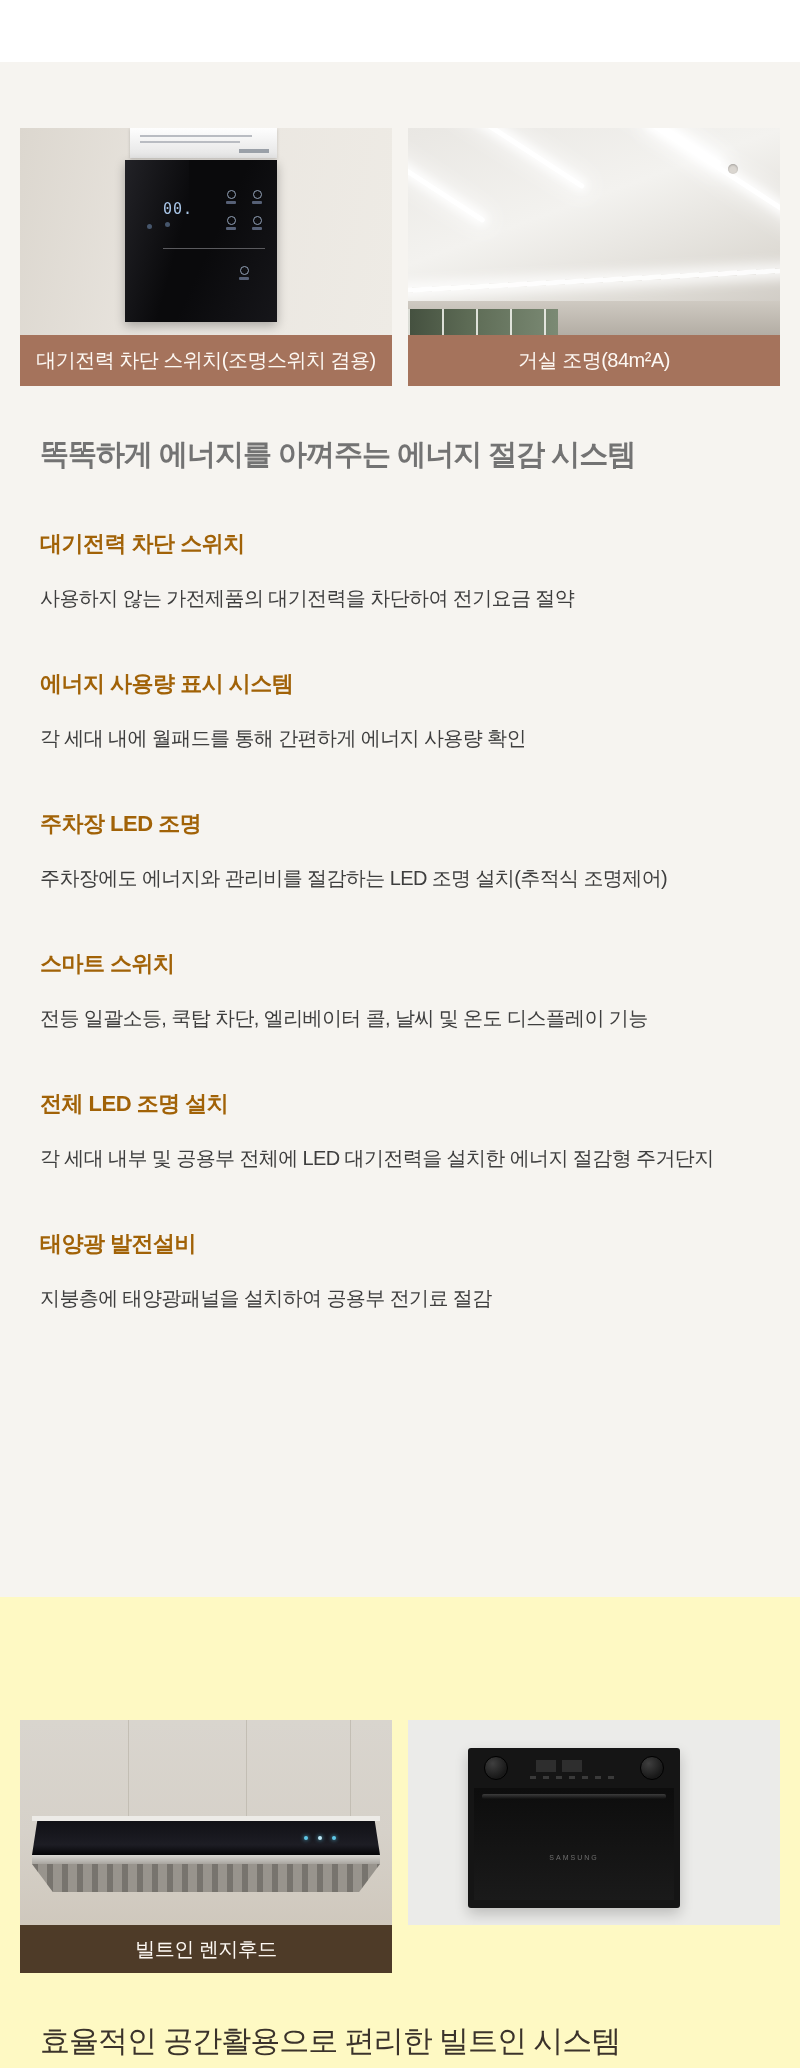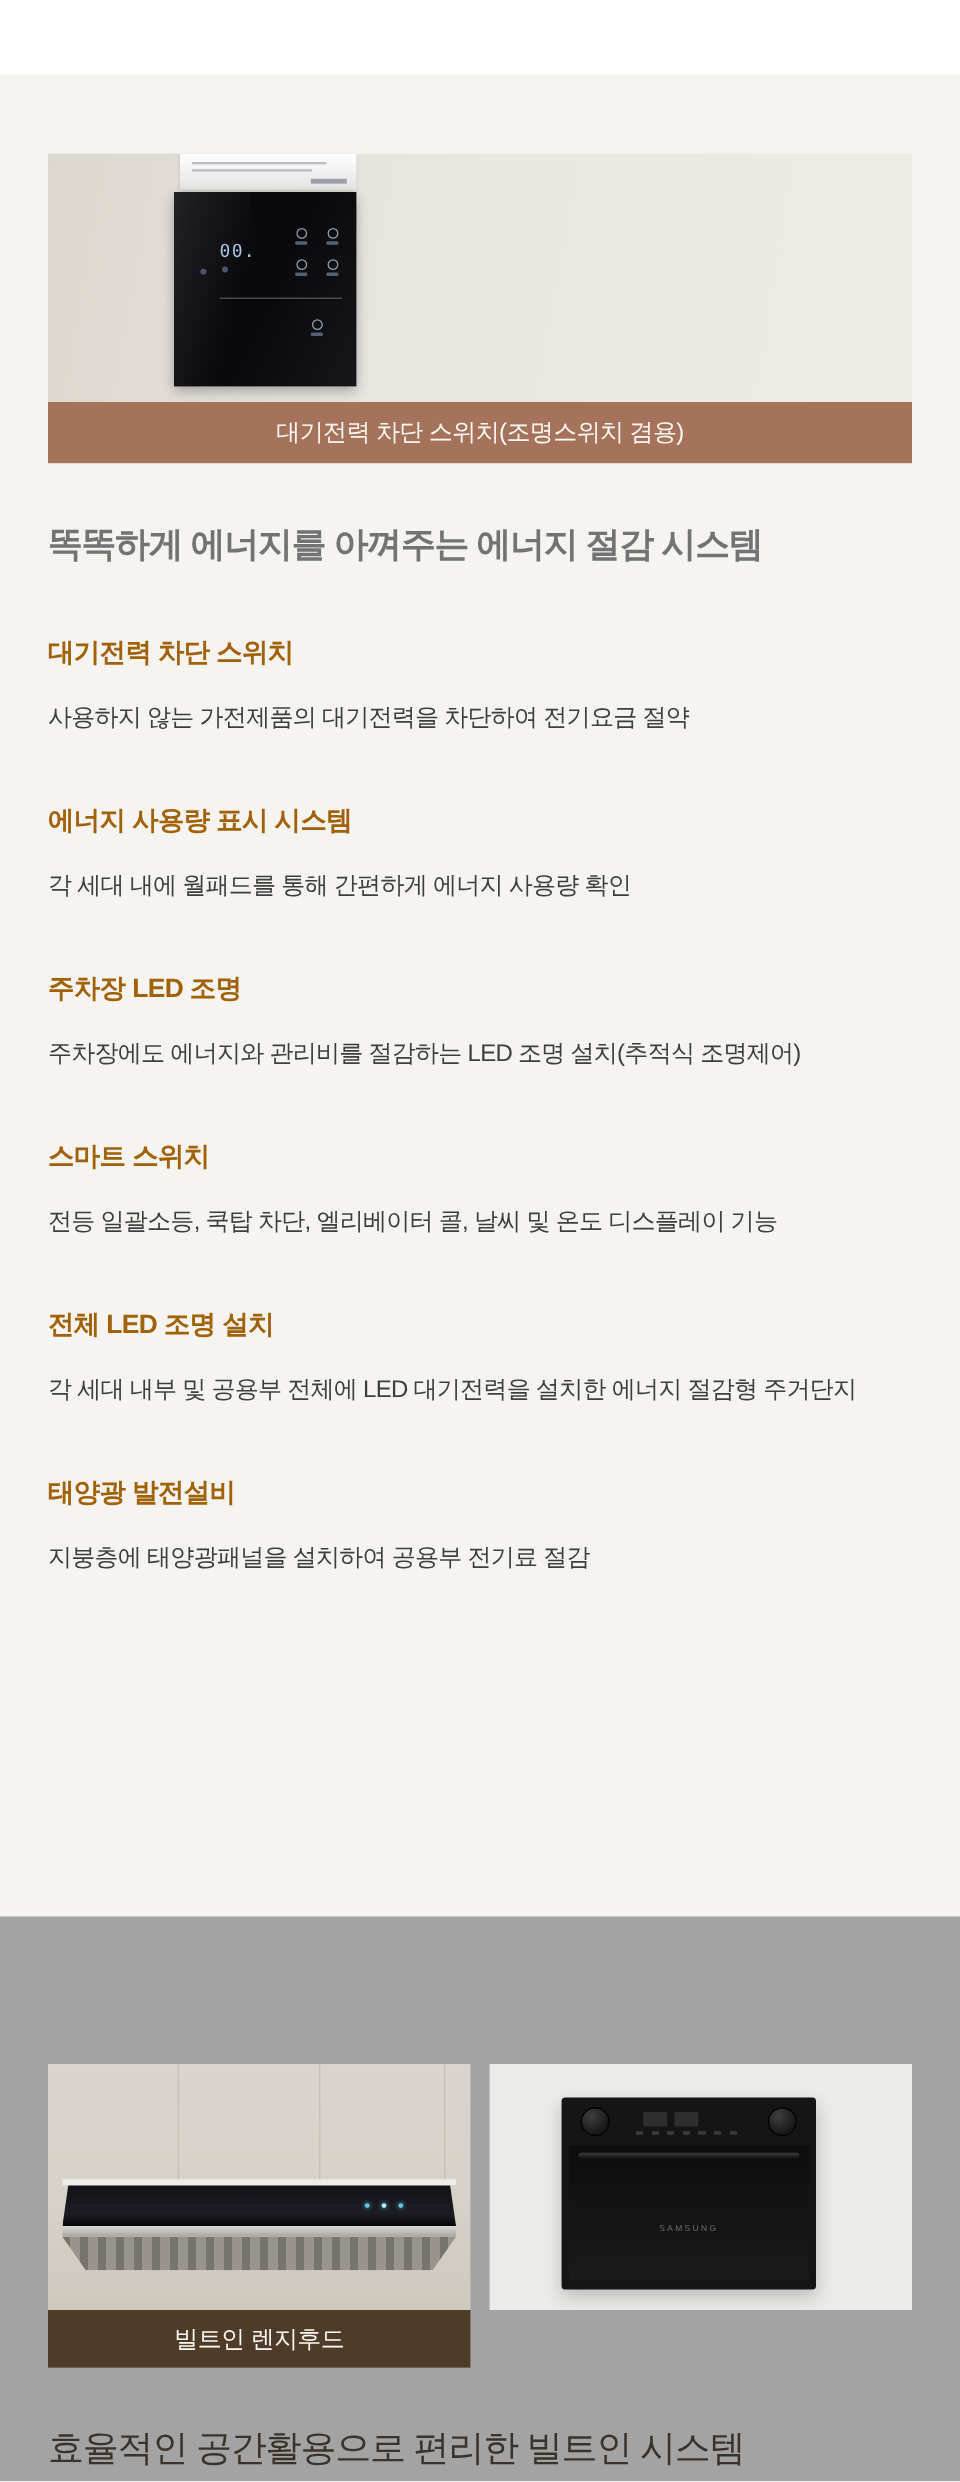--- a/index.html
+++ b/index.html
@@ -2,37 +2,37 @@
 <html><head>
 <meta charset="utf-8">
 <style>
   html,body{margin:0;padding:0;background:#ffffff;}
   body{font-family:"Liberation Sans","DejaVu Sans",sans-serif;-webkit-font-smoothing:antialiased;}
   .page{width:800px;height:2068px;overflow:hidden;background:#ffffff;position:relative;}
   .top-band{height:62px;background:#ffffff;}
 
   
   .sec-energy{height:1535px;background:#f6f4f0;padding-top:66px;box-sizing:border-box;}
-  .photo-row{display:flex;gap:16px;margin:0 40px;}
+  .photo-row{display:flex;gap:16px;margin:0 20px;}
   .photo-card{flex:1;min-width:0;}
   .photo{position:relative;height:207px;overflow:hidden;}
   .photo-caption{height:51px;display:flex;align-items:center;justify-content:center;
     color:#fdf8f3;font-size:20px;letter-spacing:-0.5px;}
   .sec-energy .photo-caption{background:#a5735c;}
 
   .main-heading{margin:50px 40px 0;font-size:29px;line-height:36px;font-weight:bold;
     color:#737373;letter-spacing:-1px;}
   .features{margin:57px 40px 0;}
   .feature{margin-bottom:50px;}
   .feature-title{font-size:22px;line-height:30px;font-weight:bold;color:#a16207;
     margin:0 0 18px 0;letter-spacing:-0.5px;}
   .feature-body{font-size:20px;line-height:42px;color:#3e3e3e;margin:0;letter-spacing:-0.6px;}
 
   
-  .sec-builtin{height:471px;background:#a3a3a3;padding-top:123px;box-sizing:border-box;}
+  .sec-builtin{height:471px;background:#fef9c3;padding-top:123px;box-sizing:border-box;}
   .sec-builtin .photo{height:205px;}
   .sec-builtin .photo-caption{background:#4e3b28;height:48px;}
   .bottom-heading{margin:50px 40px 0;font-size:30px;line-height:36px;font-weight:normal;
     color:#3b332b;letter-spacing:-1px;}
 
   
   .scene-switch{background:linear-gradient(100deg,#dcd7cf 0%,#eae6e0 45%,#eeebe5 100%);}
   .label-card{position:absolute;left:110px;top:0;width:147px;height:30px;
     background:linear-gradient(#fefefe,#e4e4e4);box-shadow:0 1px 3px rgba(0,0,0,.18);}
   .label-line{position:absolute;left:10px;height:2px;background:#b9bcc2;}
@@ -137,20 +137,33 @@
             <div class="ticon t2"></div>
             <div class="ticon t3"></div>
             <div class="ticon t4"></div>
             <div class="panel-line"></div>
             <div class="ticon t5"></div>
           </div>
         </div>
         <div class="photo-caption">대기전력 차단 스위치(조명스위치 겸용)</div>
       </div>
 
+      <div class="photo-card">
+        <div class="photo scene-ceiling">
+          <div class="led s1"></div>
+          <div class="led s2"></div>
+          <div class="led s3"></div>
+          <div class="led s4"></div>
+          <div class="cove"></div>
+          <div class="sensor"></div>
+          <div class="ceil-edge"></div>
+          <div class="window"></div>
+        </div>
+        <div class="photo-caption">거실 조명(84m²A)</div>
+      </div>
     </div>
 
     <h2 class="main-heading">똑똑하게 에너지를 아껴주는 에너지 절감 시스템</h2>
 
     <div class="features">
       <div class="feature">
         <h3 class="feature-title">대기전력 차단 스위치</h3>
         <p class="feature-body">사용하지 않는 가전제품의 대기전력을 차단하여 전기요금 절약</p>
       </div>
       <div class="feature">

